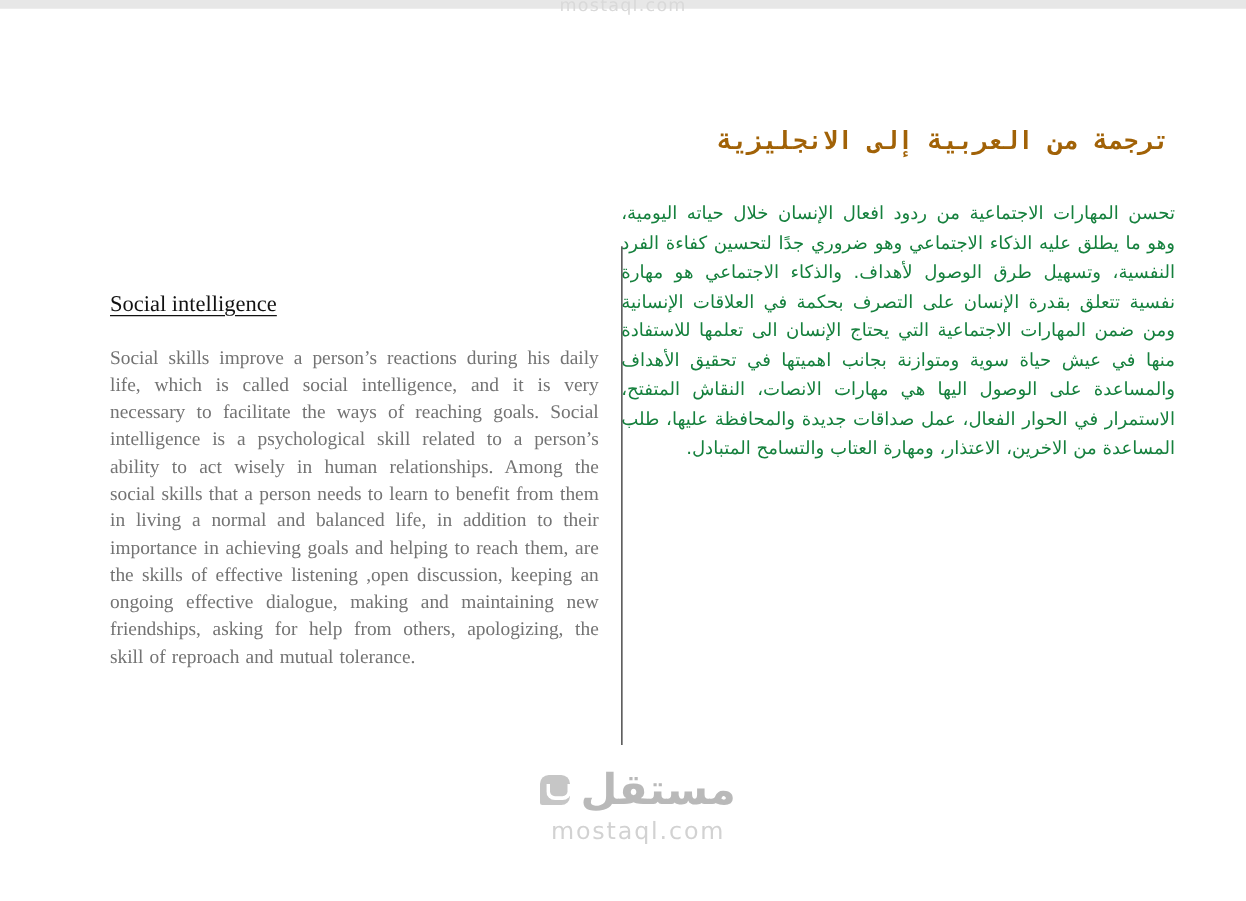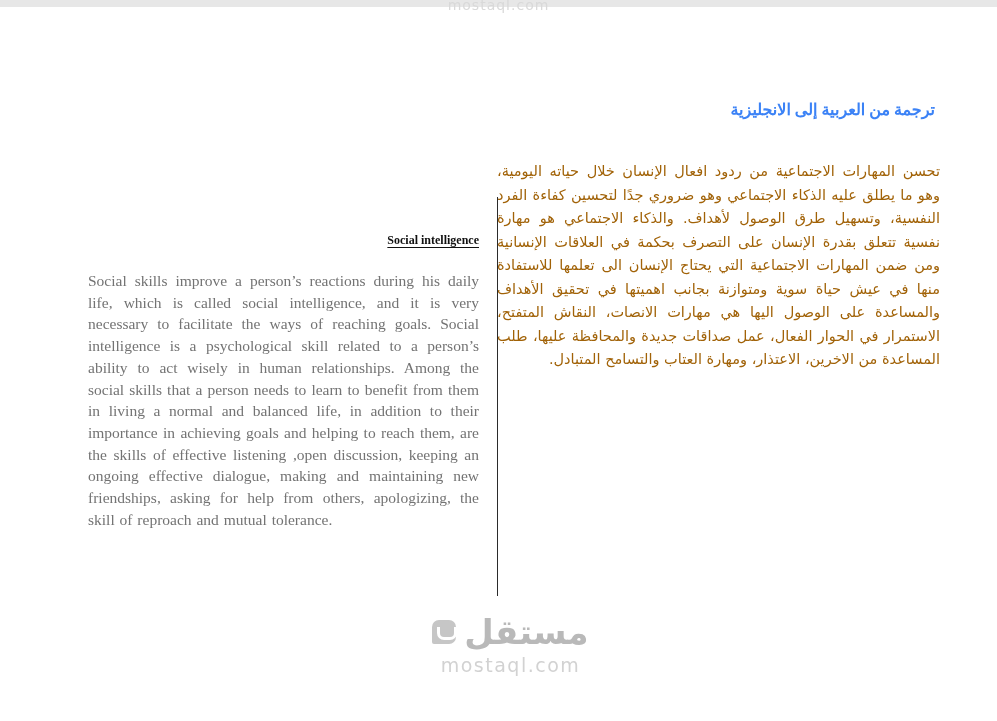--- a/index.html
+++ b/index.html
@@ -31,24 +31,24 @@
   }
 
   
   .translation-header {
     position: absolute;
     top: 100px;
     right: 62px;
     width: 420px;
     direction: rtl;
     text-align: right;
-    font-family: Liberation Serif, serif;
+    font-family: Liberation Mono, monospace;
     font-weight: bold;
-    font-size: 16px;
-    color: #3b82f6;
+    font-size: 20px;
+    color: #a16207;
   }
 
   
   .arabic-col {
     position: absolute;
     top: 160px;
     right: 57px;
     width: 443px;
     direction: rtl;
   }
@@ -60,44 +60,44 @@
     text-underline-offset: 4px;
     color: #111111;
     margin-right: 5px;
     margin-bottom: 16px;
   }
   .arabic-paragraph {
     font-family: "DejaVu Sans", sans-serif;
     font-size: 14.5px;
     line-height: 23.5px;
     text-align: justify;
-    color: #a16207;
+    color: #15803d;
   }
 
   
   .column-divider {
     position: absolute;
     top: 197px;
     left: 497px;
     width: 1px;
     height: 399px;
     background: #2b2b2b;
   }
 
   
   .english-col {
     position: absolute;
     top: 233px;
     left: 88px;
     width: 391px;
   }
   .english-heading {
-    text-align: right;
-    font-weight: bold;
-    font-size: 12px;
+    text-align: left;
+    font-weight: normal;
+    font-size: 18px;
     text-decoration: underline;
     text-underline-offset: 3px;
     color: #111111;
     margin-bottom: 22px;
   }
   .english-paragraph {
     font-size: 15.5px;
     line-height: 21.7px;
     text-align: justify;
     color: #737373;

